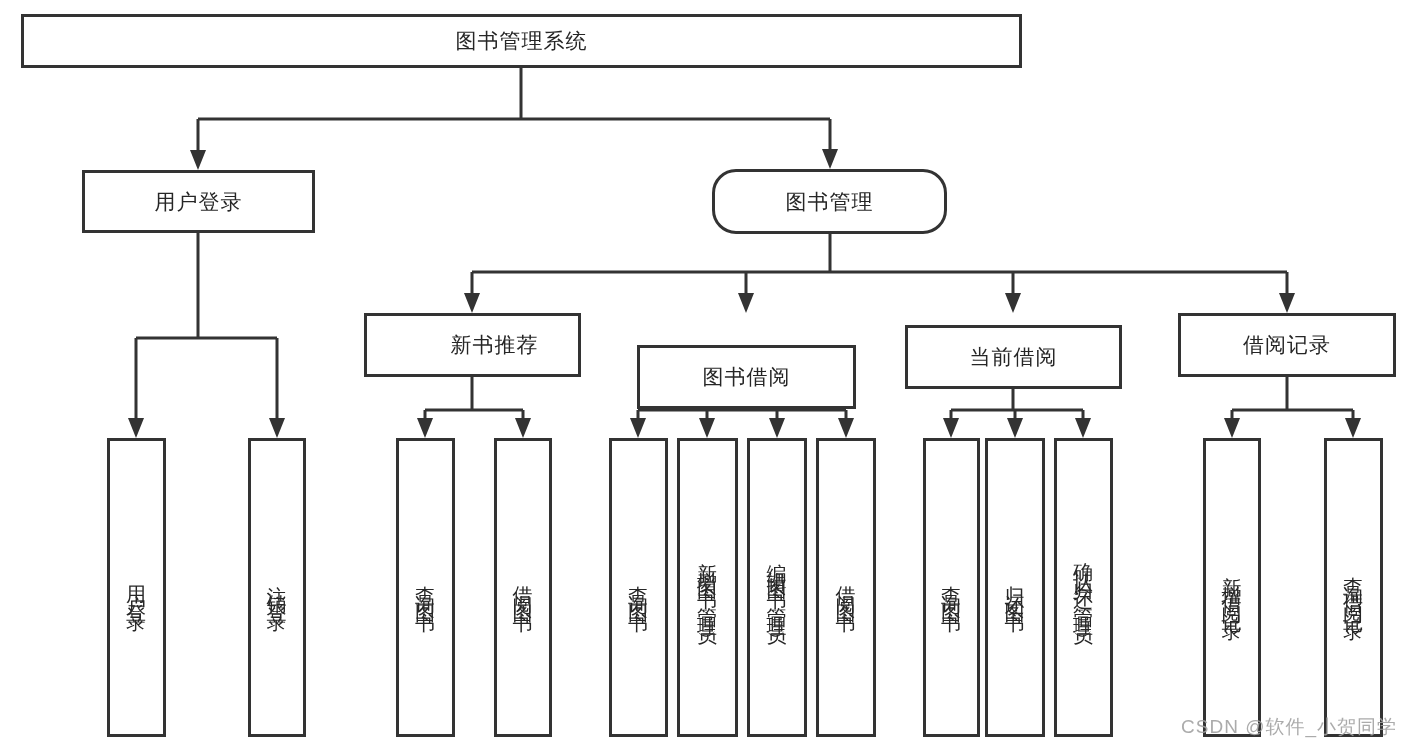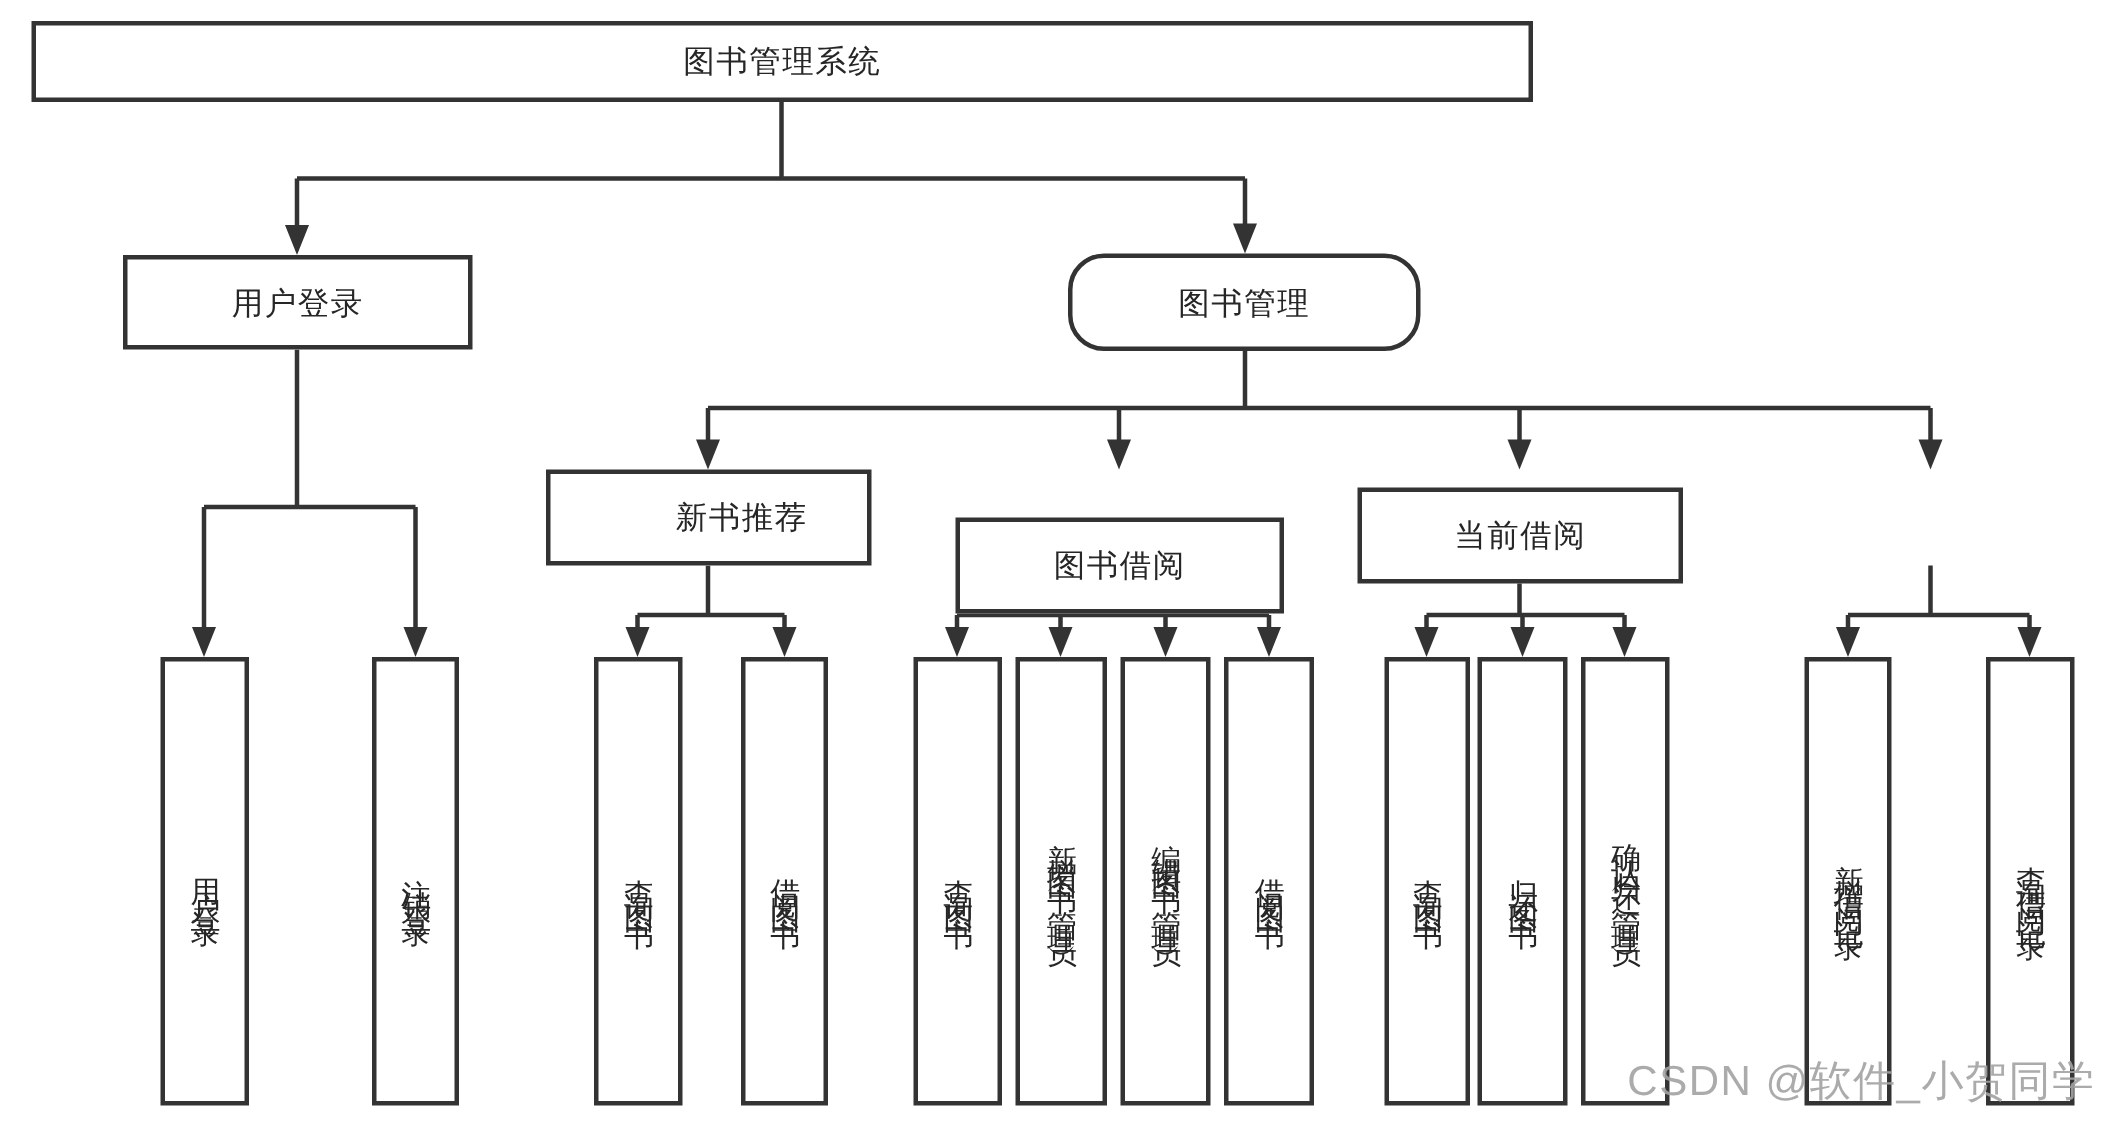--- a/index.html
+++ b/index.html
@@ -49,21 +49,21 @@
   #n-l7{left:816px;width:60px;}
   #n-l8{left:923px;width:57px;}
   #n-l9{left:985px;width:60px;}
   #n-l10{left:1054px;width:59px;}
   #n-l11{left:1203px;width:58px;}
   #n-l12{left:1324px;width:59px;}
   .watermark{
     position:absolute;
     right:8px;bottom:7px;
     z-index:3;
-    font-size:28px;
+    font-size:19px;
     color:rgba(162,162,162,0.9);
     letter-spacing:1px;
     white-space:nowrap;
   }
 </style>
 </head>
 <body>
 
 <div class="canvas">
 
@@ -127,20 +127,23 @@
 
   <div class="node" id="n-s0">
     <span class="hlabel">新书推荐</span>
   </div>
   <div class="node" id="n-s1">
     <span class="hlabel">图书借阅</span>
   </div>
   <div class="node" id="n-s2">
     <span class="hlabel">当前借阅</span>
   </div>
+  <div class="node" id="n-s3">
+    <span class="hlabel">借阅记录</span>
+  </div>
 
   <div class="node leaf" id="n-l0">
     <span class="vtext">用户登录</span>
   </div>
   <div class="node leaf" id="n-l1">
     <span class="vtext">注销登录</span>
   </div>
 
   <div class="node leaf" id="n-l2">
     <span class="vtext">查询图书</span>

